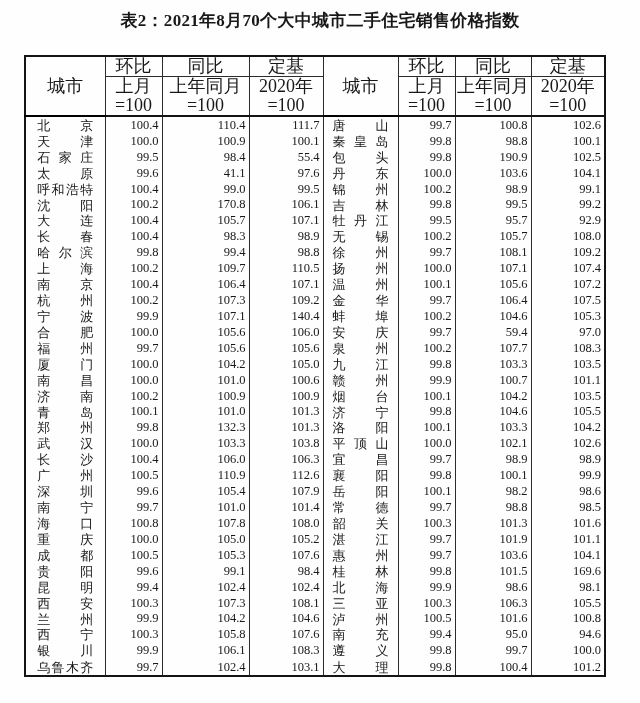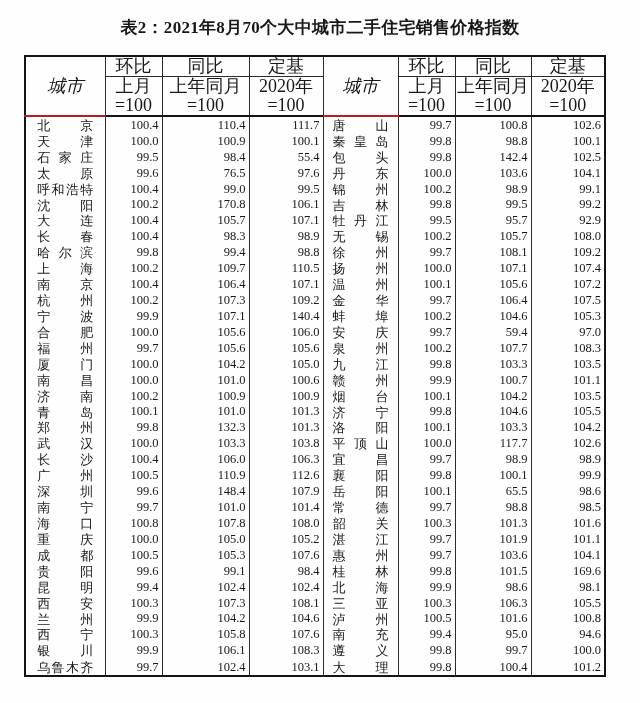--- a/index.html
+++ b/index.html
@@ -7,21 +7,21 @@
     position: relative;
     width: 640px;
     height: 703px;
     background: #fefefe;
     font-family: "Liberation Serif", "DejaVu Serif", serif;
     color: #181818;
     overflow: hidden;
   }
   .title {
     position: absolute;
-    top: 16px;
+    top: 9px;
     left: 0;
     width: 100%;
     text-align: center;
     font-size: 17px;
     font-weight: bold;
     letter-spacing: 0.3px;
   }
   table.idx {
     position: absolute;
     left: 24px;
@@ -35,21 +35,21 @@
   th, td { padding: 0; font-weight: normal; }
   thead th {
     font-size: 18px;
     text-align: center;
     border-left: 1px solid #2b2b2b;
     height: 19px;
     line-height: 19px;
   }
   thead th.no-left { border-left: none; }
   thead tr.main th.metric { border-bottom: 1px solid #2b2b2b; }
-  thead th.hdr-city { border-bottom: 2px solid #b91c1c; font-style: italic; }
+  thead th.hdr-city { border-bottom: 2px solid #000000; }
   thead tr.sub th { border-bottom: 2px solid #141414; }
   tbody td {
     border-left: 1px solid #2b2b2b;
     border-top: none;
     border-bottom: none;
     font-size: 12.5px;
     line-height: 1;
   }
   tbody td.first { border-left: none; }
   tbody td.num {
@@ -125,27 +125,27 @@
           <td class="num">98.8</td>
           <td class="num">100.1</td>
         </tr>
         <tr>
           <td class="city first"><span class="city-name">石家庄</span></td>
           <td class="num">99.5</td>
           <td class="num">98.4</td>
           <td class="num">55.4</td>
           <td class="city"><span class="city-name">包头</span></td>
           <td class="num">99.8</td>
-          <td class="num">142.4</td>
+          <td class="num">190.9</td>
           <td class="num">102.5</td>
         </tr>
         <tr>
           <td class="city first"><span class="city-name">太原</span></td>
           <td class="num">99.6</td>
-          <td class="num">76.5</td>
+          <td class="num">41.1</td>
           <td class="num">97.6</td>
           <td class="city"><span class="city-name">丹东</span></td>
           <td class="num">100.0</td>
           <td class="num">103.6</td>
           <td class="num">104.1</td>
         </tr>
         <tr>
           <td class="city first"><span class="city-name">呼和浩特</span></td>
           <td class="num">100.4</td>
           <td class="num">99.0</td>
@@ -305,21 +305,21 @@
           <td class="num">103.3</td>
           <td class="num">104.2</td>
         </tr>
         <tr>
           <td class="city first"><span class="city-name">武汉</span></td>
           <td class="num">100.0</td>
           <td class="num">103.3</td>
           <td class="num">103.8</td>
           <td class="city"><span class="city-name">平顶山</span></td>
           <td class="num">100.0</td>
-          <td class="num">117.7</td>
+          <td class="num">102.1</td>
           <td class="num">102.6</td>
         </tr>
         <tr>
           <td class="city first"><span class="city-name">长沙</span></td>
           <td class="num">100.4</td>
           <td class="num">106.0</td>
           <td class="num">106.3</td>
           <td class="city"><span class="city-name">宜昌</span></td>
           <td class="num">99.7</td>
           <td class="num">98.9</td>
@@ -331,25 +331,25 @@
           <td class="num">110.9</td>
           <td class="num">112.6</td>
           <td class="city"><span class="city-name">襄阳</span></td>
           <td class="num">99.8</td>
           <td class="num">100.1</td>
           <td class="num">99.9</td>
         </tr>
         <tr>
           <td class="city first"><span class="city-name">深圳</span></td>
           <td class="num">99.6</td>
-          <td class="num">148.4</td>
+          <td class="num">105.4</td>
           <td class="num">107.9</td>
           <td class="city"><span class="city-name">岳阳</span></td>
           <td class="num">100.1</td>
-          <td class="num">65.5</td>
+          <td class="num">98.2</td>
           <td class="num">98.6</td>
         </tr>
         <tr>
           <td class="city first"><span class="city-name">南宁</span></td>
           <td class="num">99.7</td>
           <td class="num">101.0</td>
           <td class="num">101.4</td>
           <td class="city"><span class="city-name">常德</span></td>
           <td class="num">99.7</td>
           <td class="num">98.8</td>

